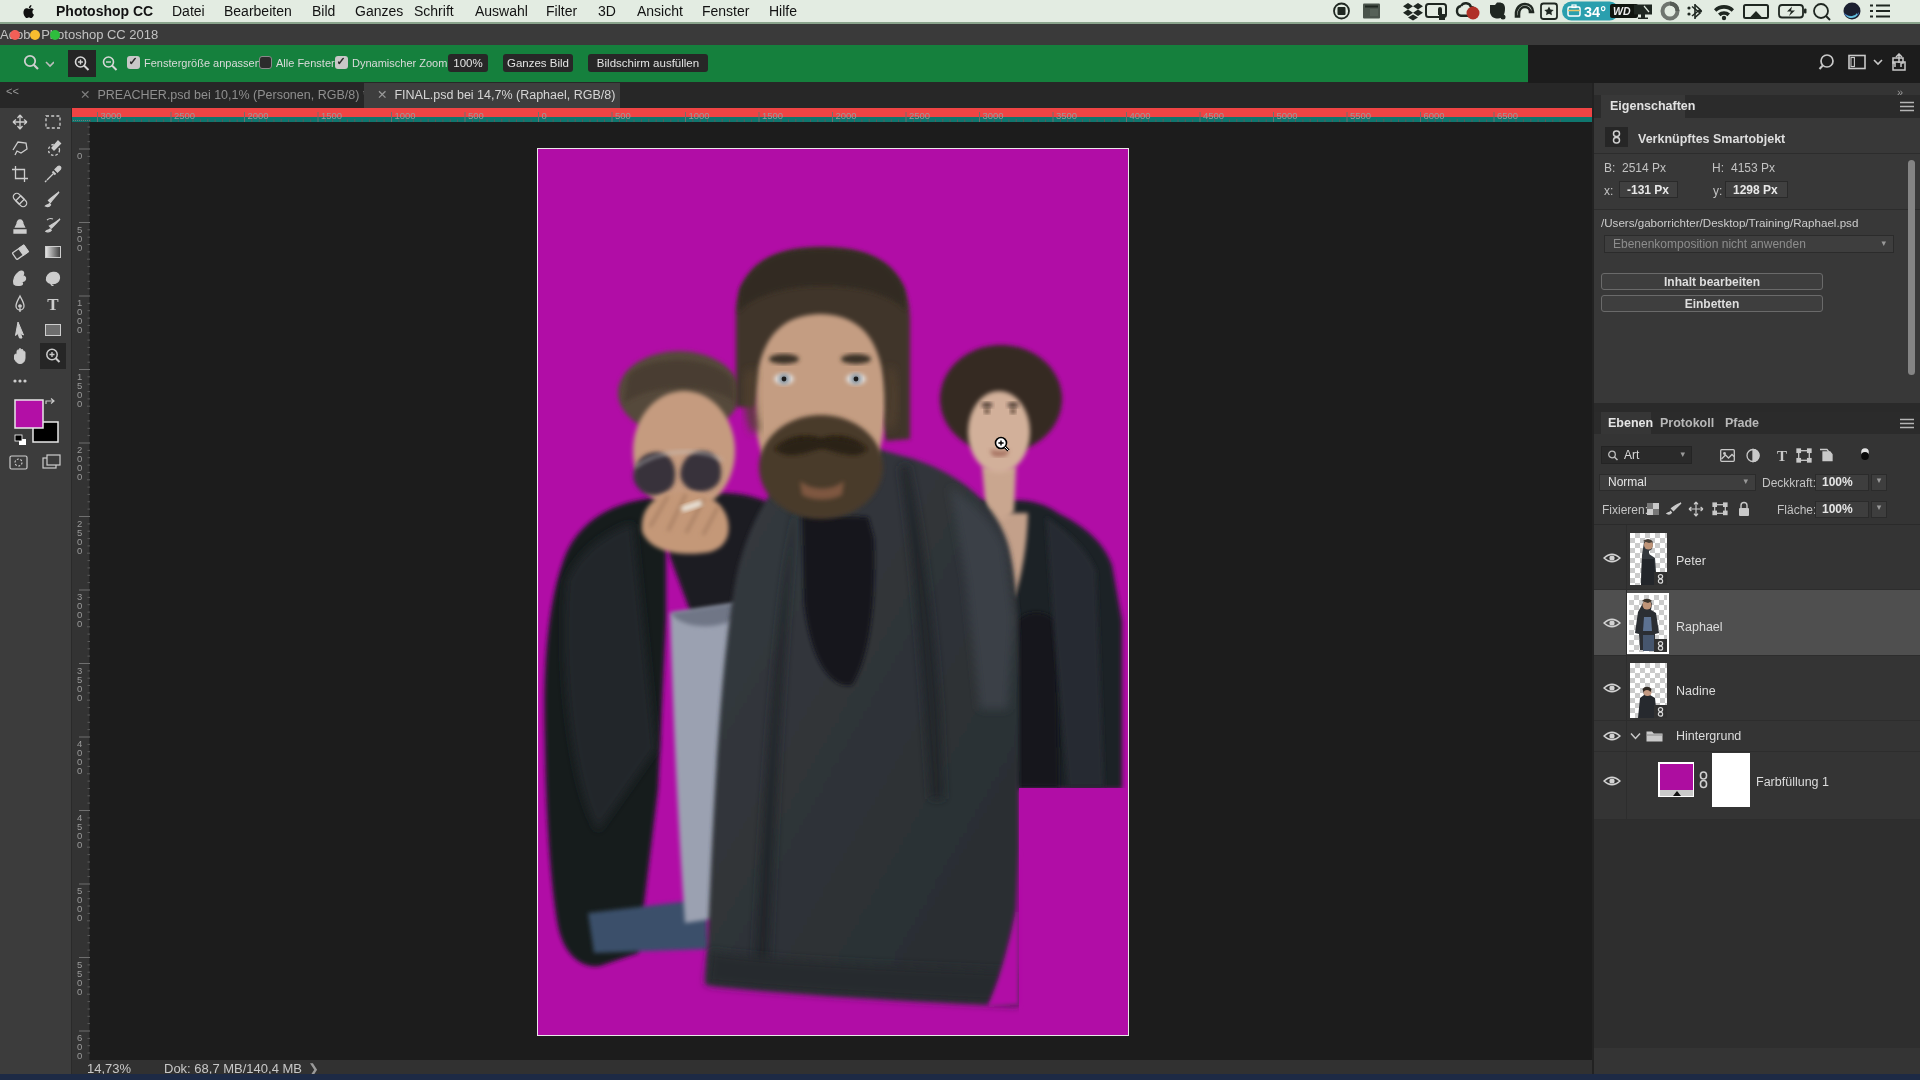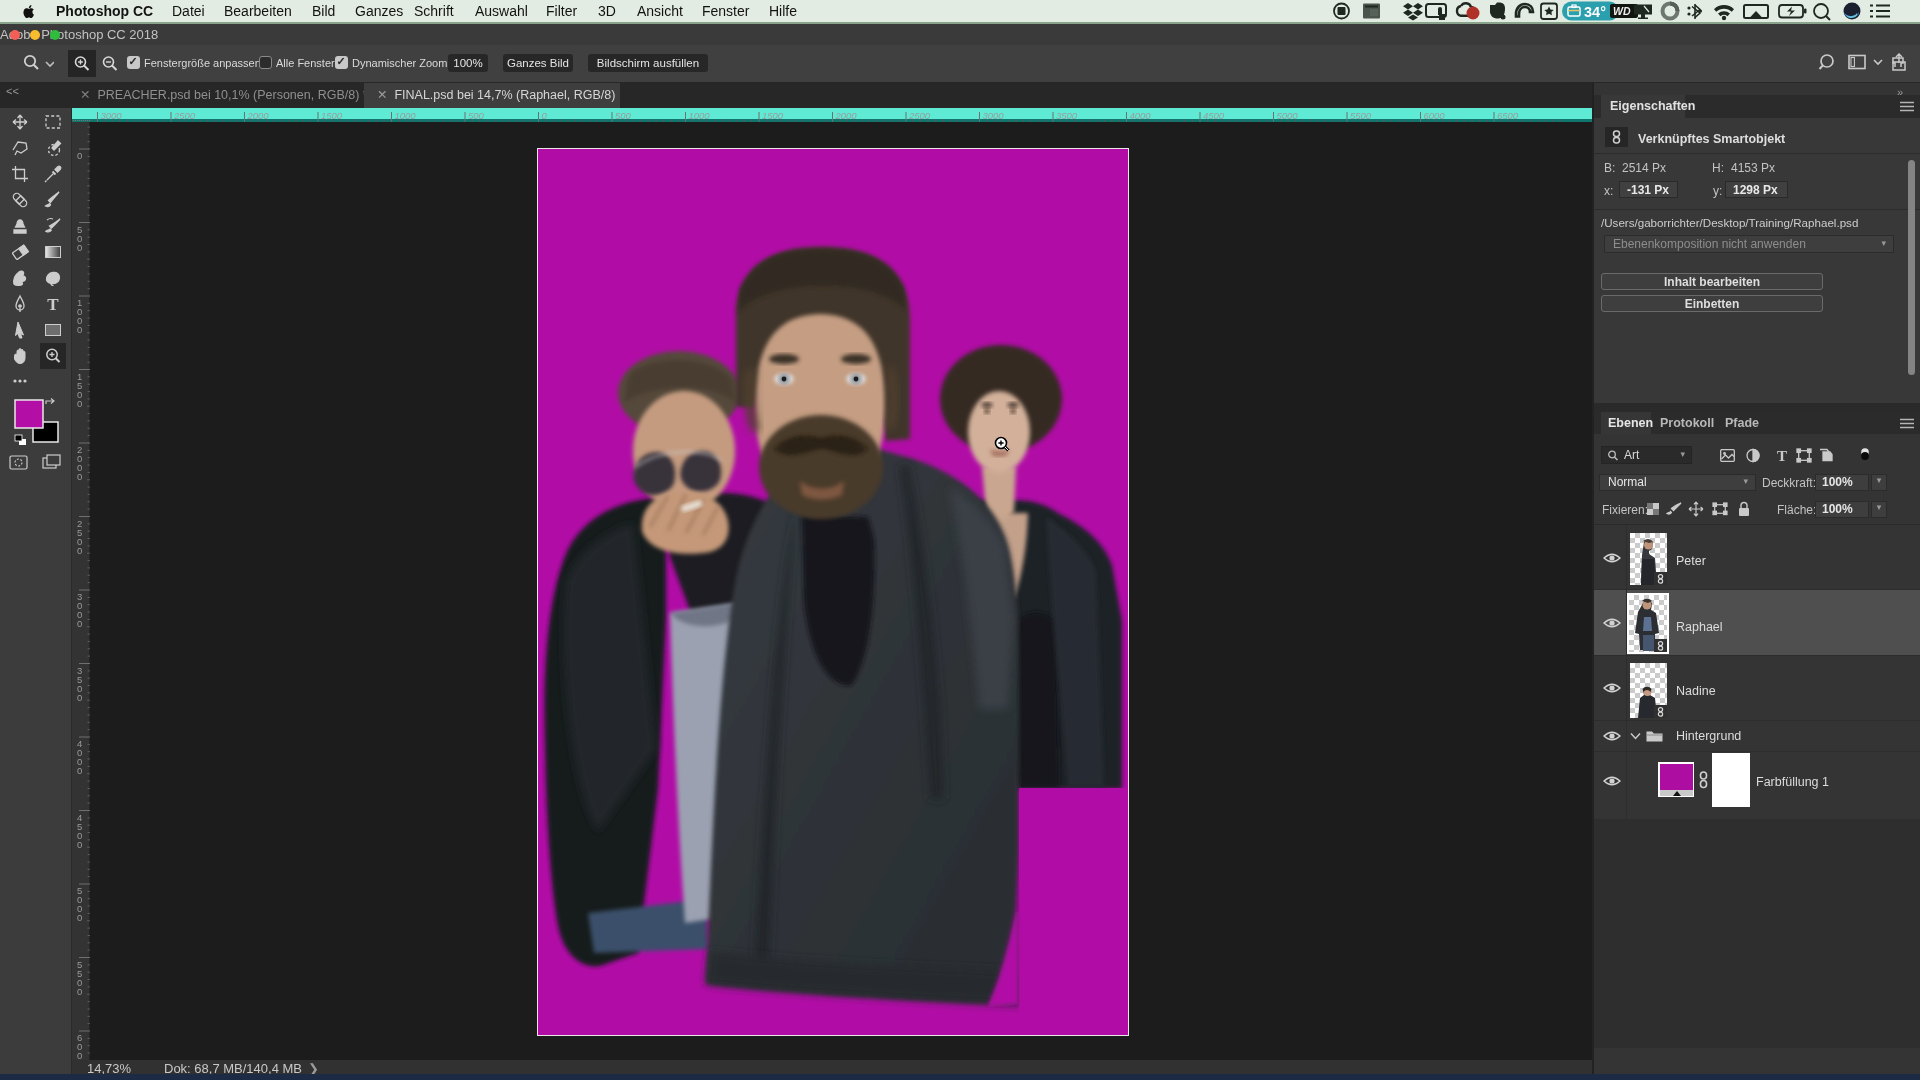--- a/index.html
+++ b/index.html
@@ -4,30 +4,30 @@
 <style>
 * { margin:0; padding:0; box-sizing:border-box; }
 html,body { width:1920px; height:1080px; overflow:hidden; background:#1c1c1c; font-family:"Liberation Sans", sans-serif; }
 .abs { position:absolute; }
 #menubar { left:0; top:0; width:1920px; height:22px; background:#e3ece2; color:#121212; font-size:14px; }
 #menubar .mi { position:absolute; top:3px; white-space:nowrap; }
 #menuline { left:0; top:22px; width:1920px; height:2px; background:#8aa48c; }
 #titlebar { left:0; top:24px; width:1920px; height:21px; background:#3a3a3a; }
 #titlebar .title { position:absolute; left:0; right:0; top:3px; text-align:left; color:#c2c2c2; font-size:13px; }
 .tl { position:absolute; top:30px; width:10px; height:10px; border-radius:50%; }
-#optbar { left:0; top:45px; width:1920px; height:38px; background:#404040; border-bottom:1px solid #272727; }
+#optbar { left:0; top:45px; width:1528px; height:38px; background:#15803d; border-bottom:1px solid #272727; }
 .optTxt { position:absolute; top:12px; color:#dadada; font-size:11px; }
 .cb { position:absolute; top:11px; width:13px; height:13px; border-radius:3px; }
 .cb.on { background:#c8c8c8; }
 .cb.off { background:#2c2c2c; border:1.5px solid #8a8a8a; }
 .cb.on:after { content:"✓"; position:absolute; left:1.5px; top:-1px; color:#2b2b2b; font-size:11px; font-weight:bold; }
 .obtn { position:absolute; top:9px; height:18px; background:#272727; border-radius:3px; color:#e3e3e3; font-size:11.5px; text-align:center; line-height:18px; white-space:nowrap; }
 #tabbar { left:0; top:83px; width:1592px; height:25px; background:#272727; color:#8f8f8f; font-size:12.5px; }
 .tab { position:absolute; top:0; height:25px; line-height:25px; }
-#hruler { left:72px; top:108px; width:1520px; height:14px; background:#5eead4; border-bottom:3px solid #0f766e;font-style:italic; }
+#hruler { left:72px; top:108px; width:1520px; height:14px; background:#ef4444; border-bottom:5px solid #0f766e; }
 #toolbar { left:0; top:108px; width:72px; height:966px; background:#3c3c3c; border-right:1px solid #2a2a2a; }
 #vruler { left:72px; top:122px; width:18px; height:938px; background:#333333; border-right:1px solid #242424; }
 #canvas { left:90px; top:122px; width:1502px; height:938px; background:#1c1c1c; }
 #statusbar { left:72px; top:1060px; width:1520px; height:14px; background:#313131; color:#c8c8c8; font-size:13px; }
 #rightpanel { left:1594px; top:83px; width:326px; height:991px; background:#343434; }
 #bluestrip { left:0; top:1074px; width:1920px; height:6px; background:#1d2a45; }
 #panelgap { left:1592px; top:83px; width:2px; height:991px; background:#222; }
 .rp-label { position:absolute; color:#c3c3c3; font-size:12px; }
 .rp-input { position:absolute; background:#404040; border:1px solid #2a2a2a; color:#e8e8e8; font-size:12px; font-weight:bold; }
 .rbtn { position:absolute; left:7px; width:222px; height:17px; background:#3e3e3e; border:1px solid #6a6a6a; border-radius:3px; color:#dedede; font-size:12px; font-weight:bold; text-align:center; line-height:16px; }

